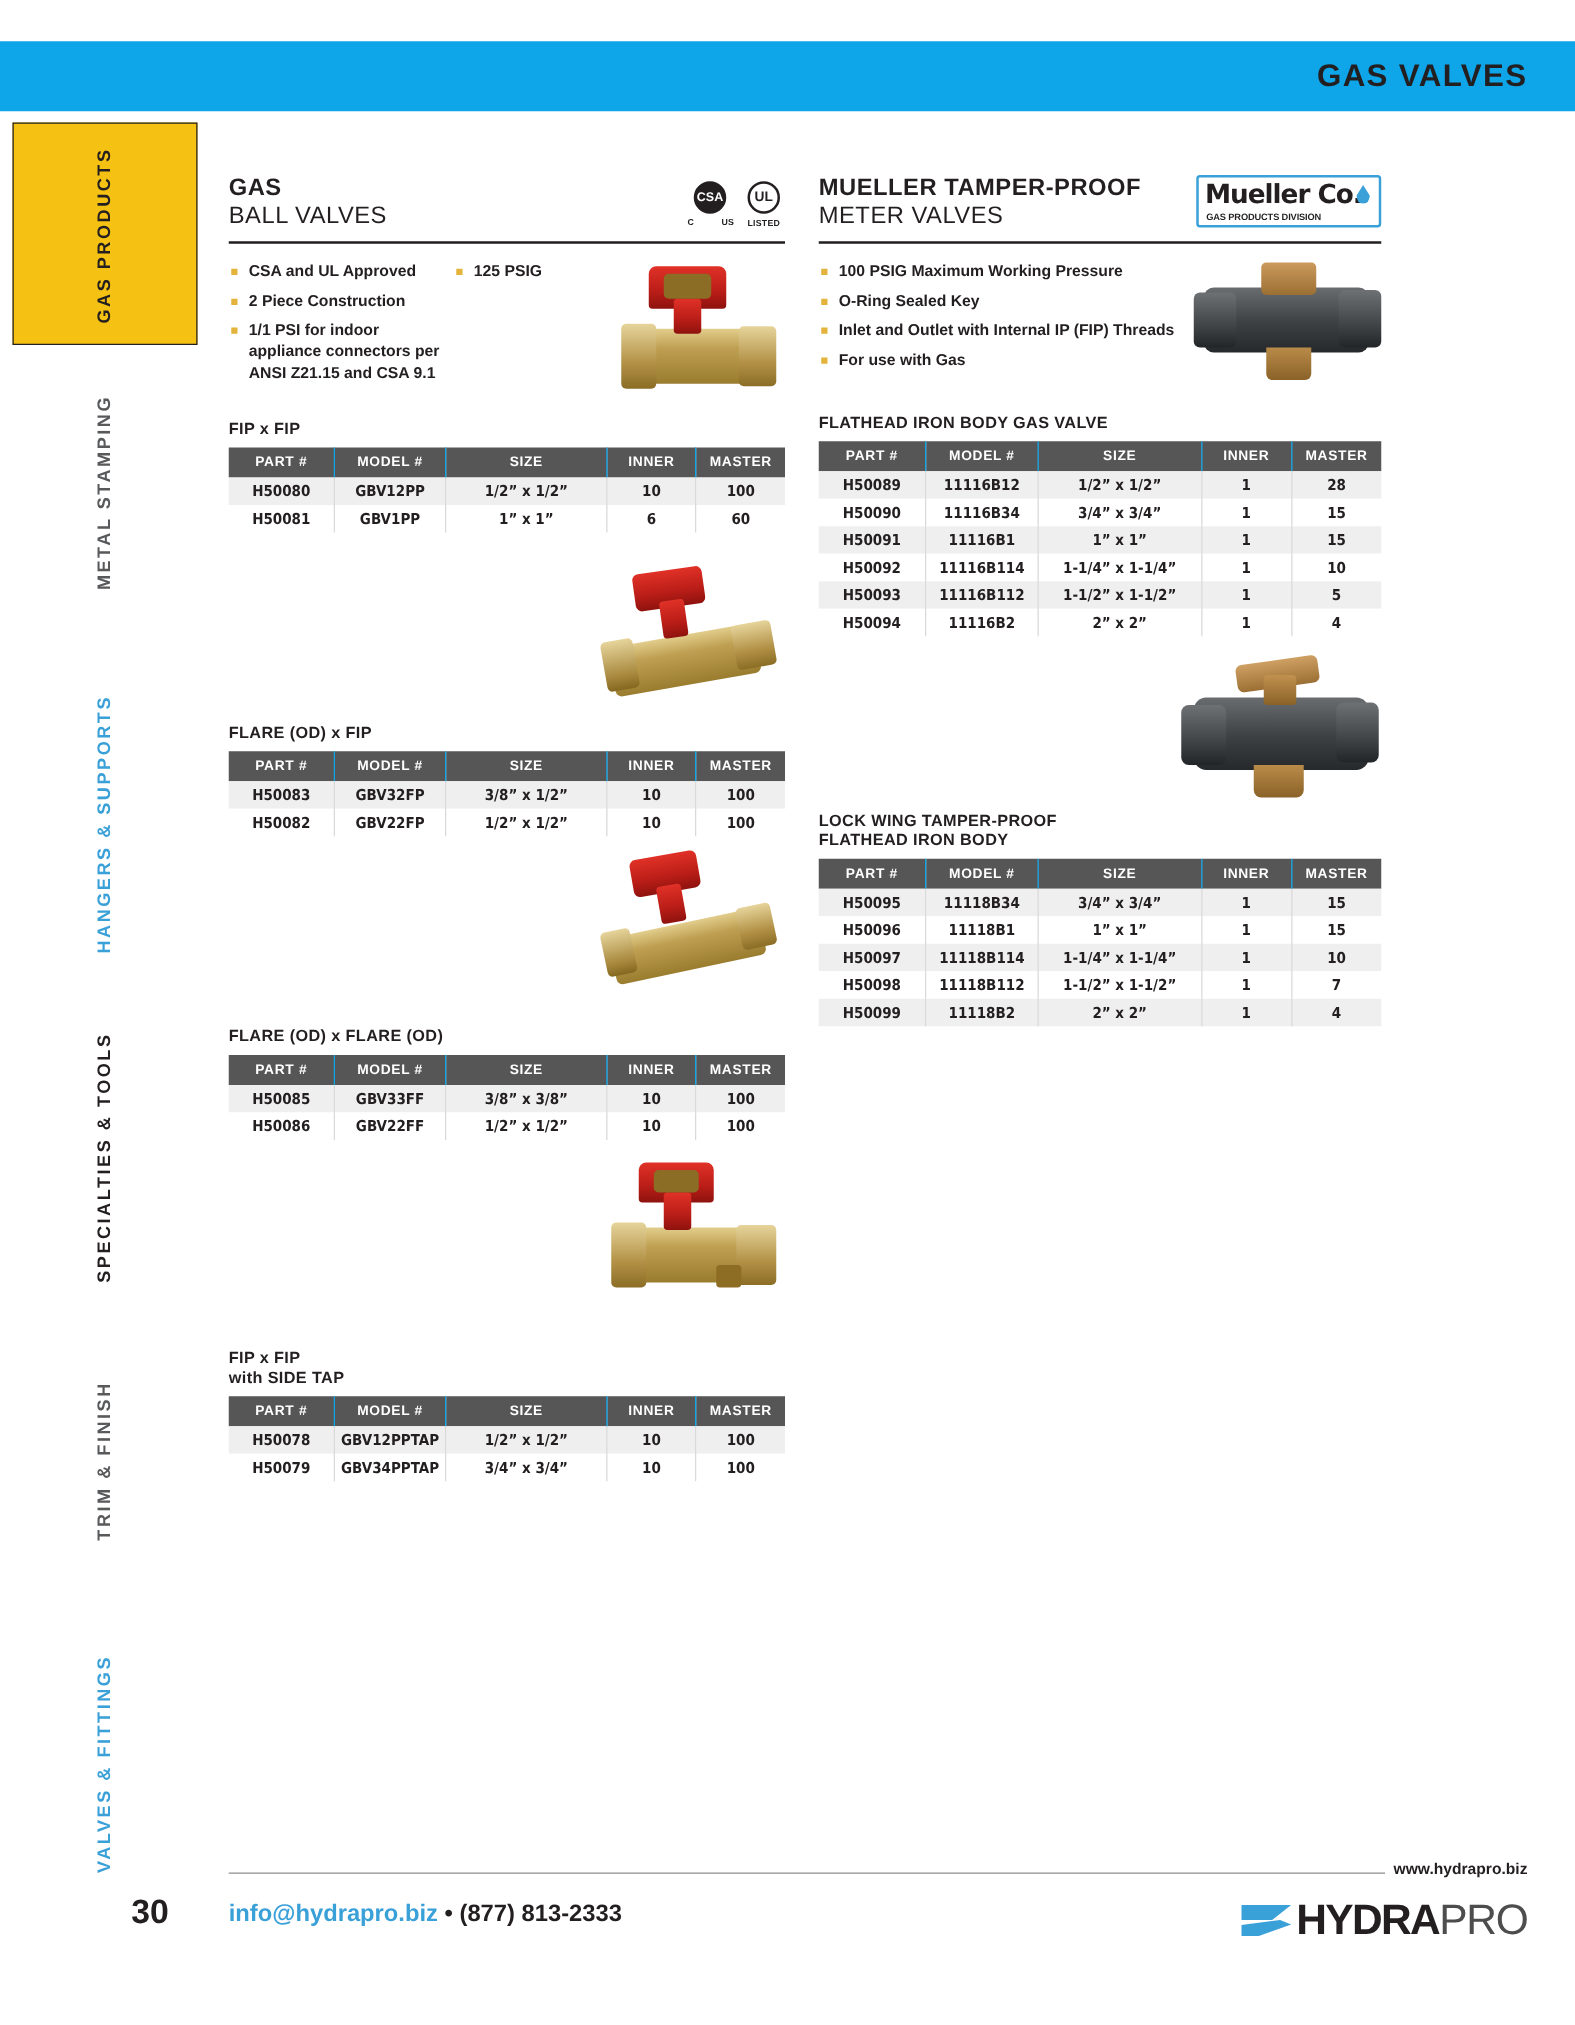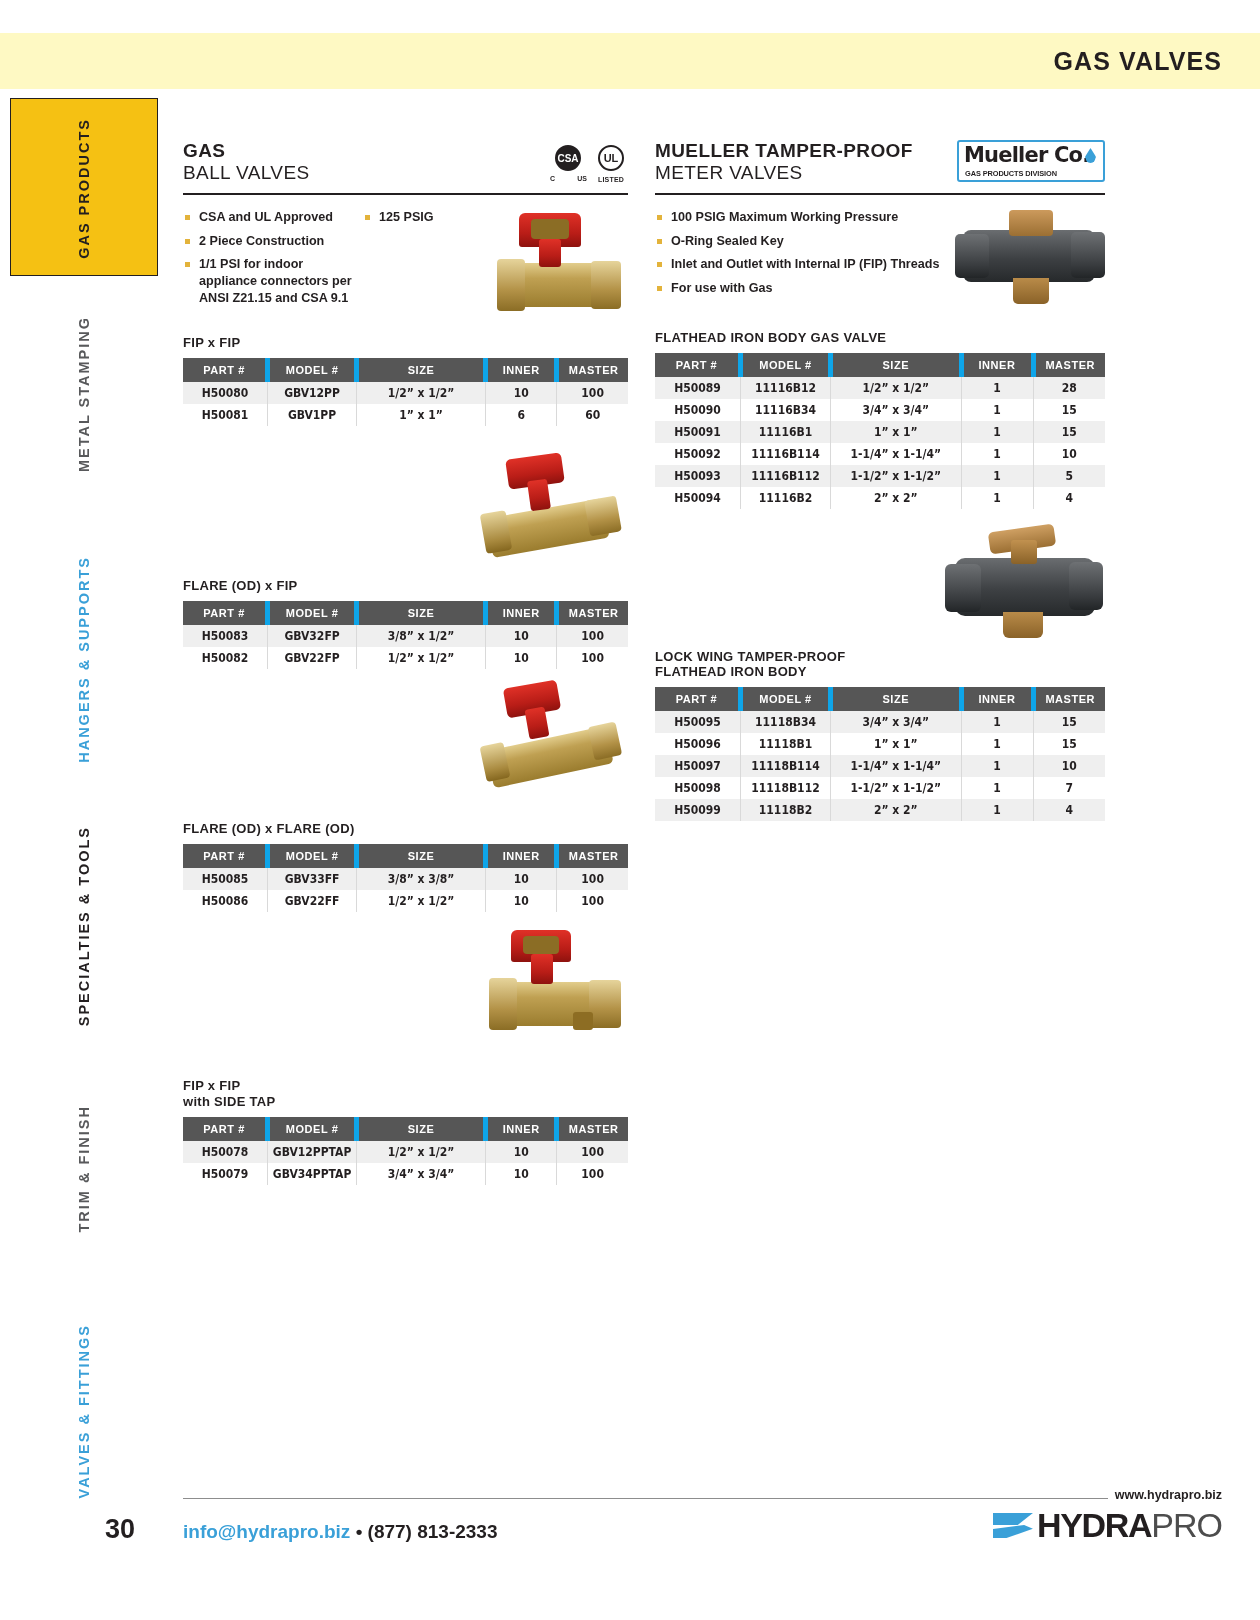--- a/index.html
+++ b/index.html
@@ -9,21 +9,21 @@
     font-family: "Liberation Sans", sans-serif;
     color: #231f20;
     overflow: hidden;
   }
   .page { position: relative; width: 1260px; height: 1620px; }
 
   
   .header-banner {
     position: absolute; left: 0; top: 33px;
     width: 1260px; height: 56px;
-    background: #fef9c3;
+    background: #0ea5e9;
   }
   .header-title {
     position: absolute; right: 38px; top: 50%;
     transform: translateY(-50%);
     font-size: 25px; font-weight: 700;
     letter-spacing: 1.1px;
     color: #231f20;
   }
 
   
@@ -151,21 +151,21 @@
   table.spec {
     width: 100%; border-collapse: collapse;
     margin-top: 7px;
     table-layout: fixed;
   }
   table.spec thead th {
     background: #565656; color: #ffffff;
     font-size: 11px; font-weight: 700; letter-spacing: .55px;
     padding: 6px 2px 6px;
     text-align: center;
-    border-right: 5px solid #0ea5e9;
+    border-right: 1px solid #0ea5e9;
   }
   table.spec thead th:last-child { border-right: none; }
   table.spec tbody td {
     font-size: 12px; font-weight: 700;
     text-align: center;
     padding: 4px 2px;
     color: #231f20;
     border-right: 1px solid #d9d9d9;
     font-family: "DejaVu Sans Condensed", "Liberation Sans Narrow", "Liberation Sans", sans-serif;
   }
@@ -205,21 +205,21 @@
     position: absolute; left: 183px; top: 1521px;
     font-size: 19px; font-weight: 700;
   }
   .footer-contact .email { color: #3aa0d8; }
   .footer-contact .sep { color: #231f20; }
   .footer-contact .phone { color: #231f20; }
 
   .footer-logo { position: absolute; right: 38px; top: 1488px; width: 230px; }
   .footer-url {
     text-align: right; font-size: 12.5px; font-weight: 700;
-    color: #231f20; margin-bottom: 6px;
+    color: #231f20; margin-bottom: 17px;
   }
   .logo-row { display: flex; align-items: center; justify-content: flex-end; }
   .logo-mark {
     width: 42px; height: 30px; margin-right: 2px;
     position: relative; overflow: hidden;
   }
   .logo-mark .wave1, .logo-mark .wave2 {
     position: absolute; background: #3aa0d8;
   }
   .logo-mark .wave1 {

